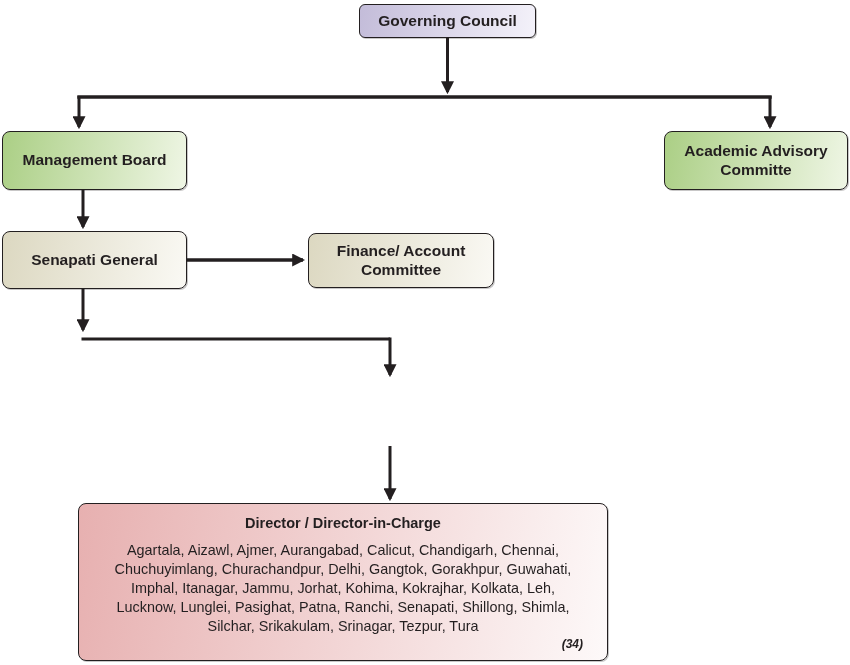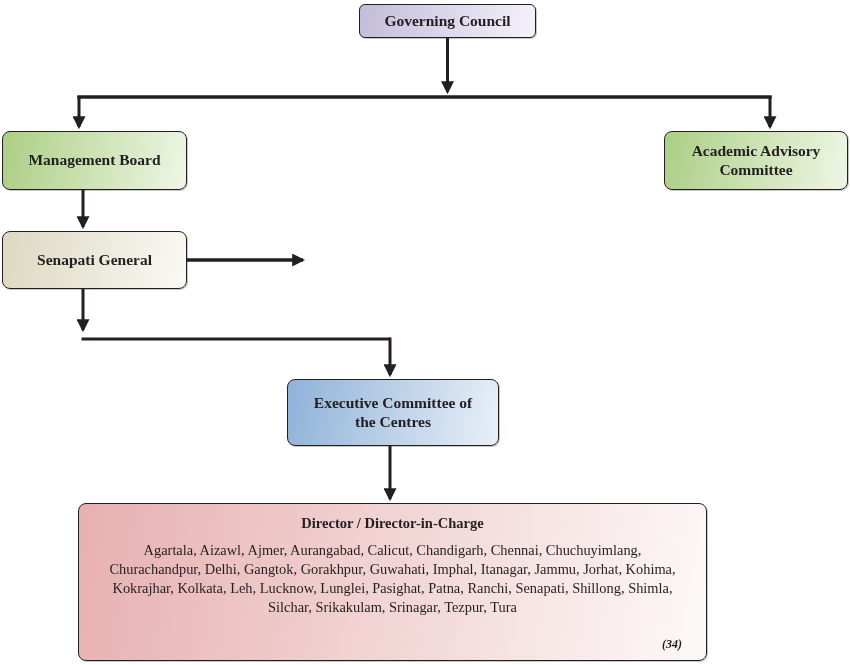--- a/index.html
+++ b/index.html
@@ -1,21 +1,21 @@
 <!DOCTYPE html>
 <html style="--text: #231f20; --line: #231f20; --lavender_start: #c3bcd9; --lavender_end: #f4f2fa; --green_start: #abcf85; --green_end: #eff6e5; --beige_start: #dcd8c1; --beige_end: #faf9f4; --blue_start: #8fb2d8; --blue_end: #e9f0f8; --pink_start: #e7b0b0; --pink_end: #fdf9f9;"><head>
 <meta charset="utf-8">
 <style>
   html, body { margin: 0; padding: 0; background: #ffffff; }
   #stage {
     position: relative;
     width: 850px;
     height: 665px;
     background: #ffffff;
-    font-family: Liberation Serif, serif;
+    font-family: Liberation Sans, sans-serif;
     color: var(--text, #231f20);
     overflow: hidden;
   }
   #connectors {
     position: absolute;
     left: 0; top: 0;
     width: 850px; height: 665px;
     pointer-events: none;
   }
   .node {
@@ -55,21 +55,21 @@
     left: 308px; top: 233px; width: 186px; height: 55px;
     background: linear-gradient(100deg, var(--beige_start) 0%, var(--beige_end) 100%);
     padding: 0 18px;
   }
   .node-executive {
     left: 287px; top: 379px; width: 212px; height: 67px;
     background: linear-gradient(100deg, var(--blue_start) 0%, var(--blue_end) 100%);
     padding: 0 14px;
   }
   .node-directors {
-    left: 78px; top: 503px; width: 629px; height: 158px;
+    left: 78px; top: 503px; width: 530px; height: 158px;
     background: linear-gradient(100deg, var(--pink_start) 0%, var(--pink_end) 100%);
     display: block;
     font-weight: normal;
     text-align: center;
     padding: 11px 26px 0 26px;
   }
   .directors-title {
     font-weight: bold;
     font-size: 14.5px;
     margin-bottom: 8px;
@@ -124,31 +124,31 @@
 
   <div class="node node-governing">
     <span>Governing Council</span>
   </div>
 
   <div class="node node-management">
     <span>Management Board</span>
   </div>
 
   <div class="node node-academic">
-    <span>Academic Advisory Committee</span>
+    <span>Academic Advisory Committe</span>
   </div>
 
   <div class="node node-director-general">
     <span>Senapati General</span>
   </div>
 
+  <div class="node node-finance">
+    <span>Finance/ Account Committee</span>
+  </div>
 
-  <div class="node node-executive">
-    <span>Executive Committee of the Centres</span>
-  </div>
 
   <div class="node node-directors">
     <div class="directors-title">Director / Director-in-Charge</div>
     <div class="directors-list">Agartala, Aizawl, Ajmer, Aurangabad, Calicut, Chandigarh, Chennai, Chuchuyimlang, Churachandpur, Delhi, Gangtok, Gorakhpur, Guwahati, Imphal, Itanagar, Jammu, Jorhat, Kohima, Kokrajhar, Kolkata, Leh, Lucknow, Lunglei, Pasighat, Patna, Ranchi, Senapati, Shillong, Shimla, Silchar, Srikakulam, Srinagar, Tezpur, Tura</div>
     <div class="directors-count">(34)</div>
   </div>
 
 </div>
 
 </body></html>

